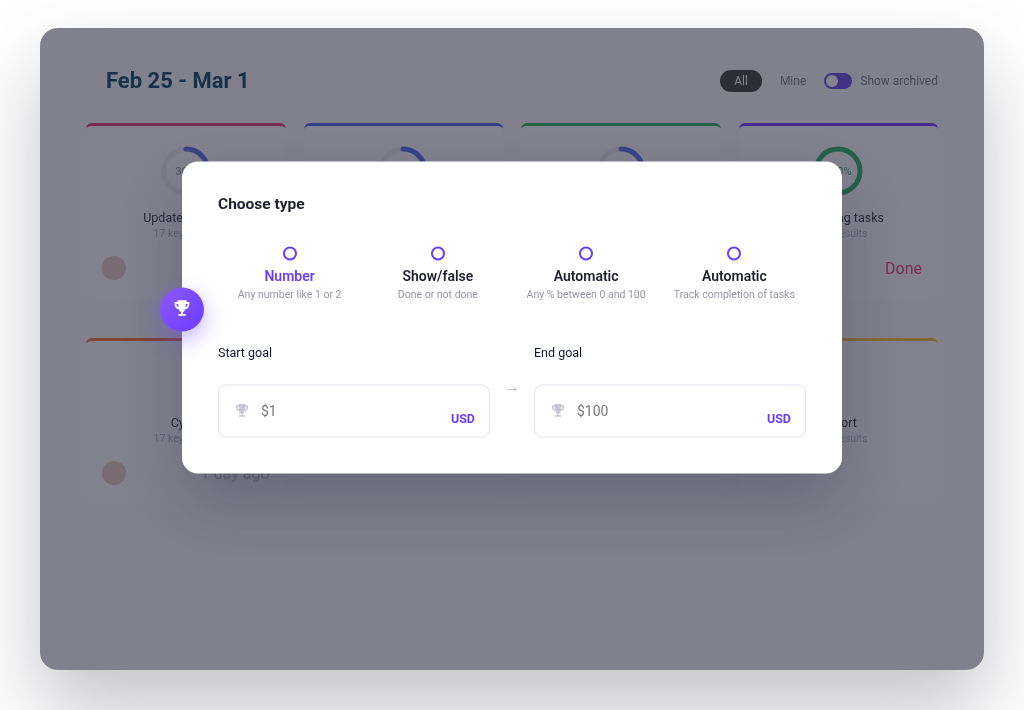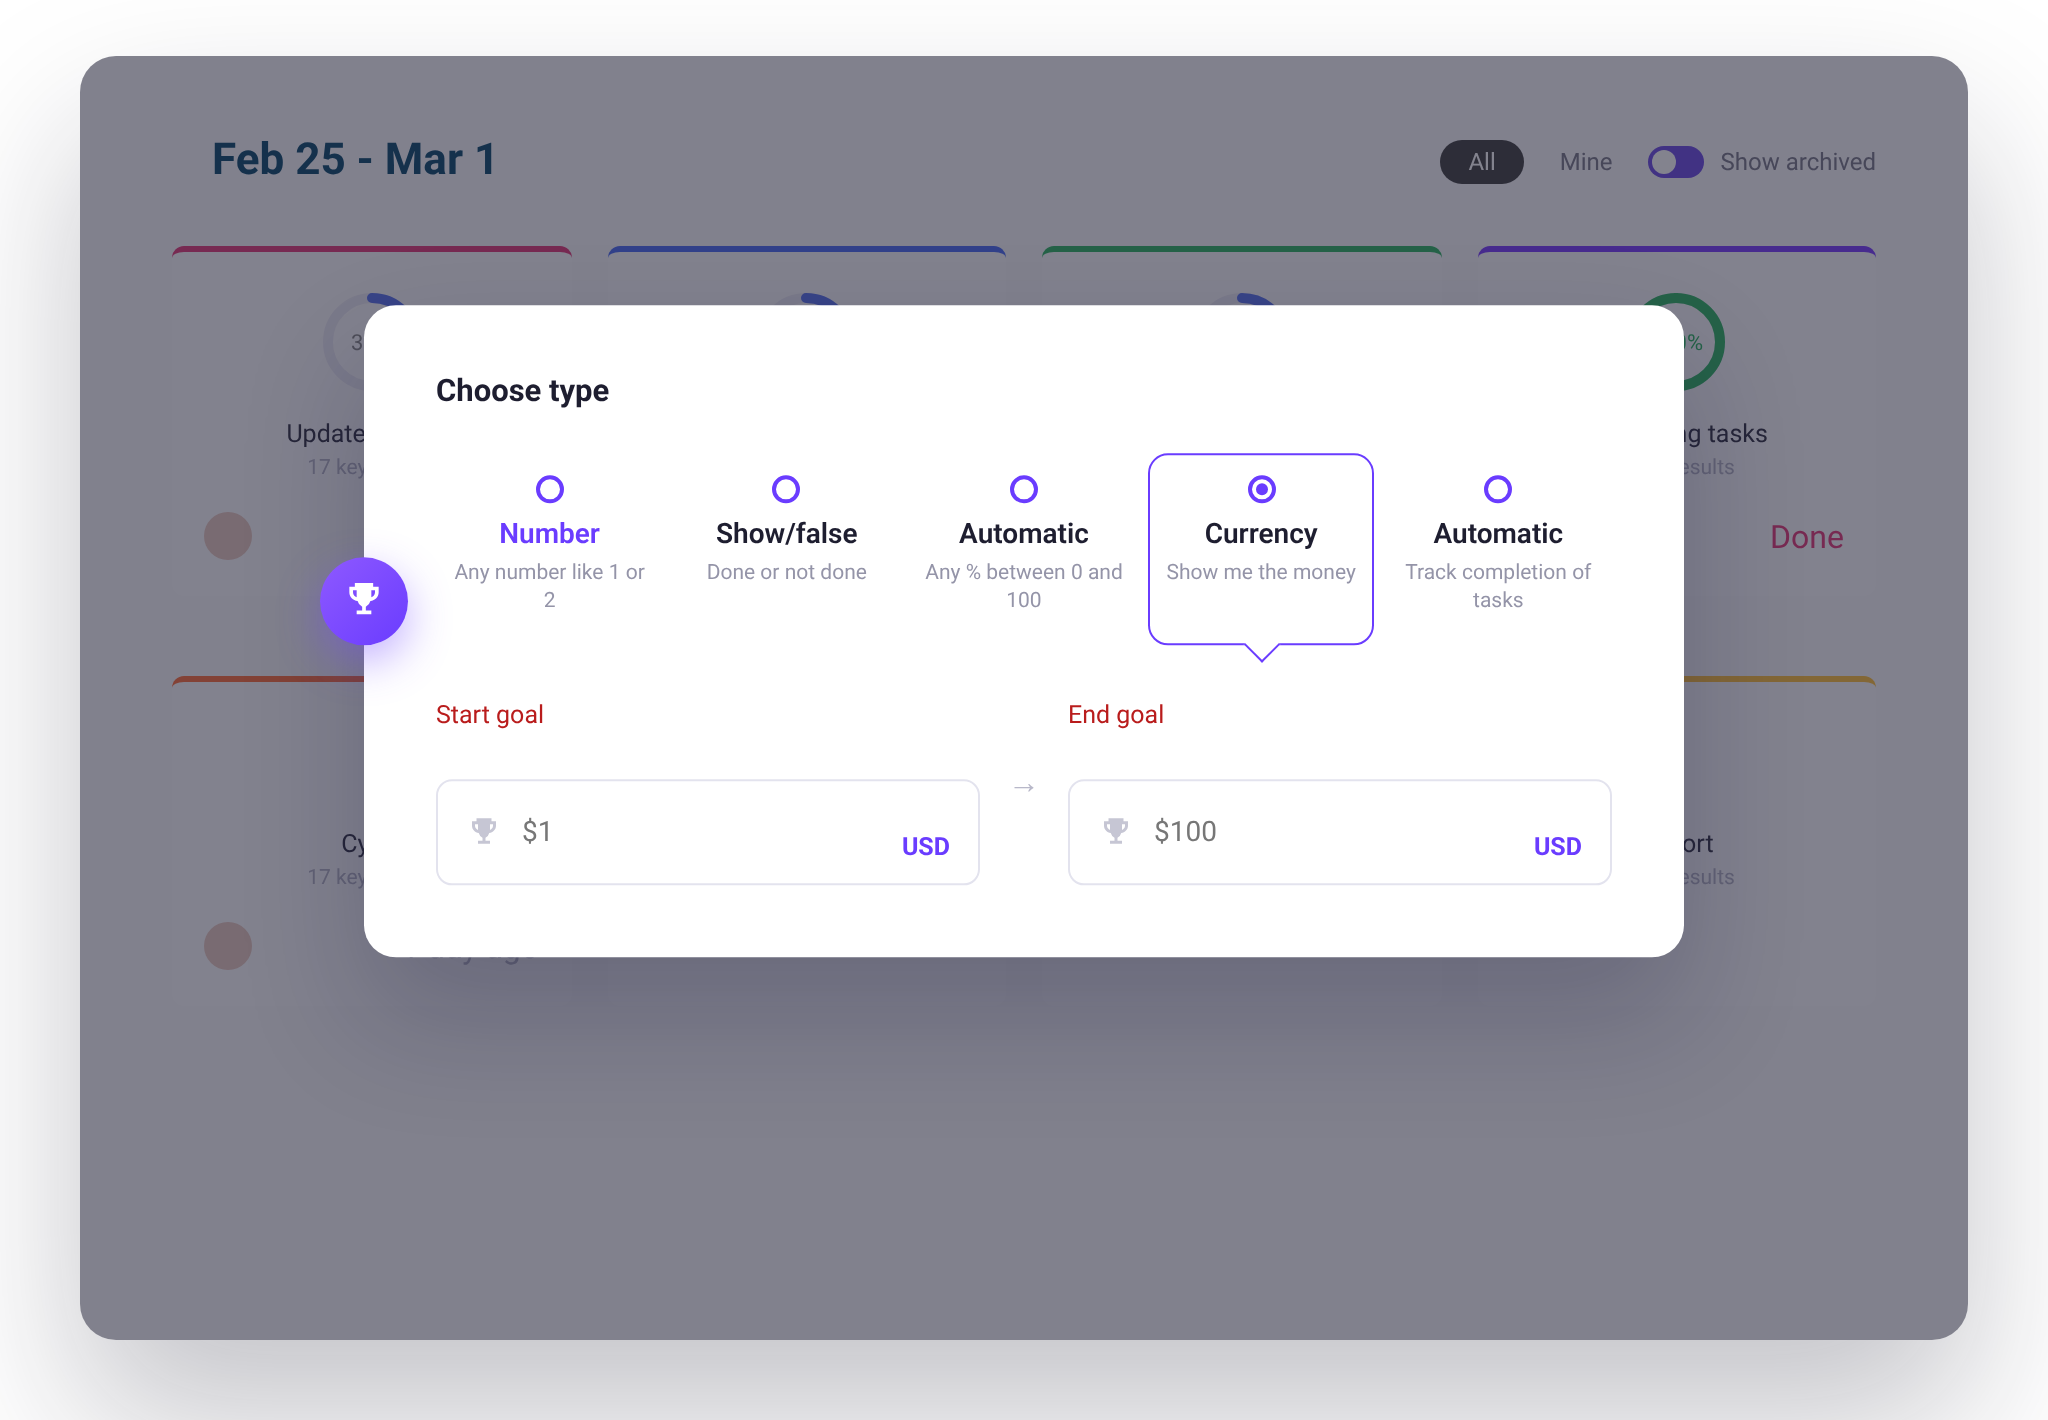--- a/index.html
+++ b/index.html
@@ -25,33 +25,33 @@
     .goal-sub { font-size:10.5px; color:#b5b5c7; }
     .card-foot { display:flex; align-items:center; justify-content:space-between; margin-top:16px; padding:0 6px; }
     .avatar { width:24px; height:24px; border-radius:50%; background:#e9c9c0; }
     .foot-right { font-size:16px; color:#b8b8c9; }
 
     
     .modal { position:absolute; left:50%; top:50%; transform:translate(-50%,-62%); width:660px; background:#fff; border-radius:16px; padding:34px 36px 36px; box-shadow:0 30px 60px rgba(20,20,60,0.22); }
     .modal-icon { position:absolute; left:-22px; top:126px; width:44px; height:44px; border-radius:50%; background:linear-gradient(135deg,#8e59ff,#6a3cff); display:flex; align-items:center; justify-content:center; box-shadow:0 8px 22px rgba(120,80,255,0.45); }
     .modal-title { font-size:15.5px; font-weight:700; color:#1e1e30; margin-bottom:22px; }
 
-    .type-row { display:flex; gap:5px; margin-bottom:28px; }
+    .type-row { display:flex; gap:5px; margin-bottom:28px;align-items:flex-end; }
     .type-opt { flex:1; text-align:center; padding:10px 6px 14px; border:1.5px solid transparent; border-radius:10px; position:relative; cursor:pointer; }
     .type-opt.selected { border-color:#6a3cff; }
     .type-opt.selected::after { content:""; position:absolute; bottom:-7px; left:50%; transform:translateX(-50%) rotate(45deg); width:12px; height:12px; background:#fff; border-right:1.5px solid #6a3cff; border-bottom:1.5px solid #6a3cff; }
     .radio { width:14px; height:14px; border:2px solid #6a3cff; border-radius:50%; margin:0 auto 8px; display:flex; align-items:center; justify-content:center; }
     .radio.on::after { content:""; width:6px; height:6px; background:#6a3cff; border-radius:50%; }
     .type-name { font-size:14px; font-weight:600; color:#1e1e30; margin-bottom:4px; }
     .type-opt:first-child .type-name { color:#6a3cff; }
     .type-hint { font-size:10.5px; color:#9494a8; line-height:1.35; }
 
     .goals-row { display:flex; align-items:flex-end; gap:14px; }
     .goal-field { flex:1; }
-    .goal-label { font-size:12.5px; color:#b91c1c; margin-bottom:24px; }
+    .goal-label { font-size:12.5px; color:#0f172a; margin-bottom:24px; }
     .goal-input { display:flex; align-items:center; border:1.4px solid #e3e3ee; border-radius:8px; padding:10px 14px; gap:10px; }
     .goal-input .trophy { color:#c6c6d4; }
     .goal-input input { border:none; outline:none; flex:1; font-size:14px; color:#777; font-family:inherit; }
     .goal-input .unit { font-size:12.5px; font-weight:700; color:#6a3cff;margin-top:16px; }
     .arrow-between { align-self:center; color:#b8b8c9; margin-bottom:10px; font-size:16px; }
 
     
     .trophy-svg { width:18px; height:18px; fill:#c6c6d4; }
     .modal-icon .trophy-svg { width:22px; height:22px; fill:#fff; }
   </style>
@@ -179,25 +179,20 @@
     <div class="type-opt">
       <div class="radio"></div>
       <div class="type-name">Show/false</div>
       <div class="type-hint">Done or not done</div>
     </div>
     <div class="type-opt">
       <div class="radio"></div>
       <div class="type-name">Automatic</div>
       <div class="type-hint">Any % between 0 and 100</div>
     </div>
-    <div class="type-opt selected">
-      <div class="radio on"></div>
-      <div class="type-name">Currency</div>
-      <div class="type-hint">Show me the money</div>
-    </div>
     <div class="type-opt">
       <div class="radio"></div>
       <div class="type-name">Automatic</div>
       <div class="type-hint">Track completion of tasks</div>
     </div>
   </div>
 
   <div class="goals-row">
     <div class="goal-field">
       <div class="goal-label">Start goal</div>

